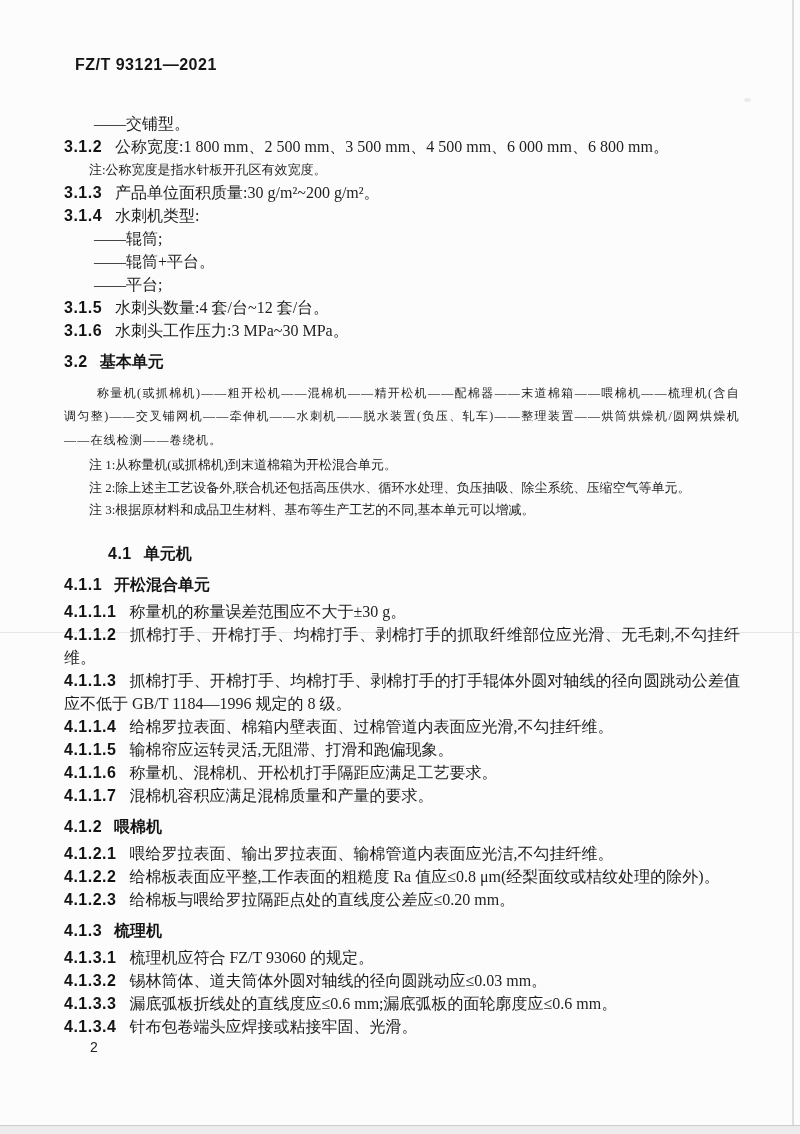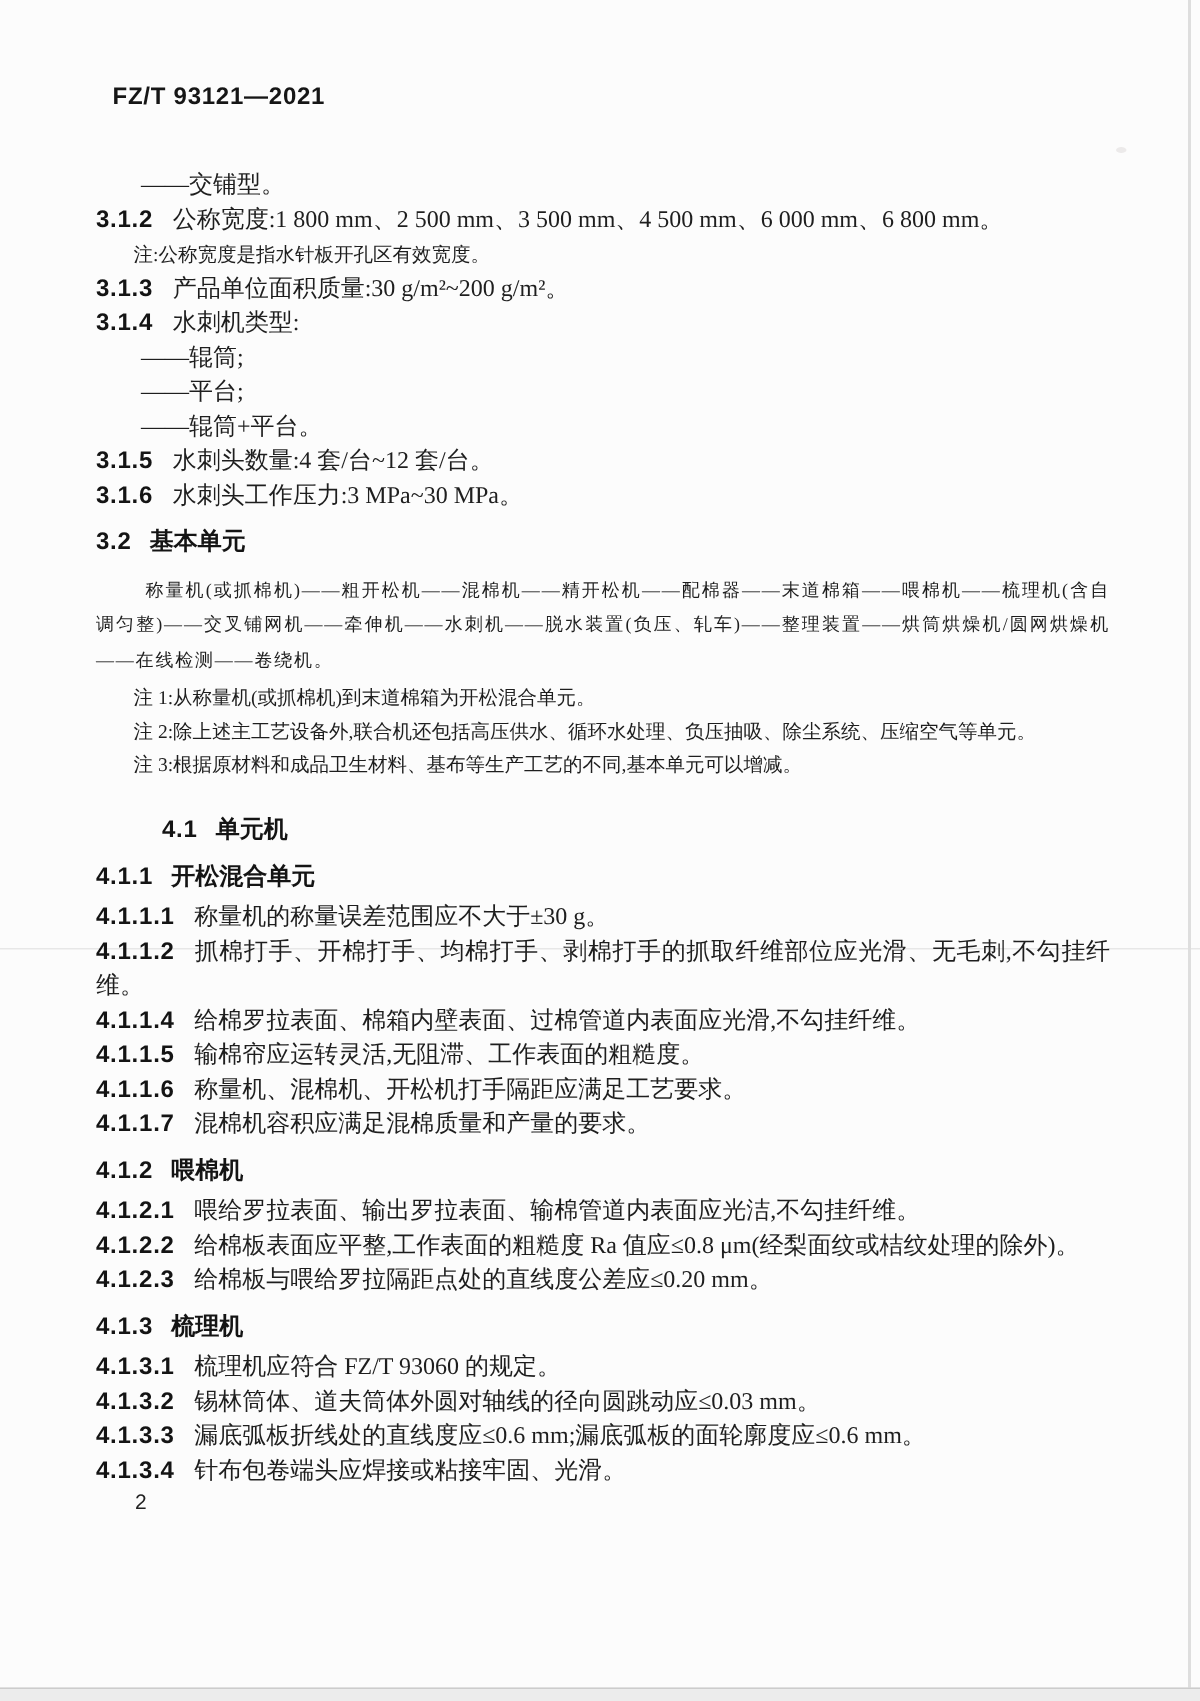--- a/index.html
+++ b/index.html
@@ -81,35 +81,36 @@
 
   <div class="doc-header">FZ/T 93121—2021</div>
 
   <div class="content" id="content-root">
       <div class="dash">——交铺型。</div>
       <div class="clause"><span class="num">3.1.2</span><span class="txt">公称宽度:1 800 mm、2 500 mm、3 500 mm、4 500 mm、6 000 mm、6 800 mm。</span></div>
       <div class="note">注:公称宽度是指水针板开孔区有效宽度。</div>
       <div class="clause"><span class="num">3.1.3</span><span class="txt">产品单位面积质量:30 g/m²~200 g/m²。</span></div>
       <div class="clause"><span class="num">3.1.4</span><span class="txt">水刺机类型:</span></div>
       <div class="dash">——辊筒;</div>
+      <div class="dash">——辊筒+平台。</div>
       <div class="dash">——平台;</div>
-      <div class="dash">——辊筒+平台。</div>
       <div class="clause"><span class="num">3.1.5</span><span class="txt">水刺头数量:4 套/台~12 套/台。</span></div>
       <div class="clause"><span class="num">3.1.6</span><span class="txt">水刺头工作压力:3 MPa~30 MPa。</span></div>
       <div class="heading lvl3"><span class="num">3.2</span><span class="ht">基本单元</span></div>
       <div class="para">称量机(或抓棉机)——粗开松机——混棉机——精开松机——配棉器——末道棉箱——喂棉机——梳理机(含自调匀整)——交叉铺网机——牵伸机——水刺机——脱水装置(负压、轧车)——整理装置——烘筒烘燥机/圆网烘燥机——在线检测——卷绕机。</div>
       <div class="note">注 1:从称量机(或抓棉机)到末道棉箱为开松混合单元。</div>
       <div class="note">注 2:除上述主工艺设备外,联合机还包括高压供水、循环水处理、负压抽吸、除尘系统、压缩空气等单元。</div>
       <div class="note">注 3:根据原材料和成品卫生材料、基布等生产工艺的不同,基本单元可以增减。</div>
       <div class="heading lvl2"><span class="num">4.1</span><span class="ht">单元机</span></div>
       <div class="heading lvl3"><span class="num">4.1.1</span><span class="ht">开松混合单元</span></div>
       <div class="clause"><span class="num">4.1.1.1</span><span class="txt">称量机的称量误差范围应不大于±30 g。</span></div>
       <div class="clause"><span class="num">4.1.1.2</span><span class="txt">抓棉打手、开棉打手、均棉打手、剥棉打手的抓取纤维部位应光滑、无毛刺,不勾挂纤维。</span></div>
+      <div class="clause"><span class="num">4.1.1.3</span><span class="txt">抓棉打手、开棉打手、均棉打手、剥棉打手的打手辊体外圆对轴线的径向圆跳动公差值应不低于 GB/T 1184—1996 规定的 8 级。</span></div>
       <div class="clause"><span class="num">4.1.1.4</span><span class="txt">给棉罗拉表面、棉箱内壁表面、过棉管道内表面应光滑,不勾挂纤维。</span></div>
-      <div class="clause"><span class="num">4.1.1.5</span><span class="txt">输棉帘应运转灵活,无阻滞、工作表面的粗糙度。</span></div>
+      <div class="clause"><span class="num">4.1.1.5</span><span class="txt">输棉帘应运转灵活,无阻滞、打滑和跑偏现象。</span></div>
       <div class="clause"><span class="num">4.1.1.6</span><span class="txt">称量机、混棉机、开松机打手隔距应满足工艺要求。</span></div>
       <div class="clause"><span class="num">4.1.1.7</span><span class="txt">混棉机容积应满足混棉质量和产量的要求。</span></div>
       <div class="heading lvl3"><span class="num">4.1.2</span><span class="ht">喂棉机</span></div>
       <div class="clause"><span class="num">4.1.2.1</span><span class="txt">喂给罗拉表面、输出罗拉表面、输棉管道内表面应光洁,不勾挂纤维。</span></div>
       <div class="clause"><span class="num">4.1.2.2</span><span class="txt">给棉板表面应平整,工作表面的粗糙度 Ra 值应≤0.8 μm(经梨面纹或桔纹处理的除外)。</span></div>
       <div class="clause"><span class="num">4.1.2.3</span><span class="txt">给棉板与喂给罗拉隔距点处的直线度公差应≤0.20 mm。</span></div>
       <div class="heading lvl3"><span class="num">4.1.3</span><span class="ht">梳理机</span></div>
       <div class="clause"><span class="num">4.1.3.1</span><span class="txt">梳理机应符合 FZ/T 93060 的规定。</span></div>
       <div class="clause"><span class="num">4.1.3.2</span><span class="txt">锡林筒体、道夫筒体外圆对轴线的径向圆跳动应≤0.03 mm。</span></div>
       <div class="clause"><span class="num">4.1.3.3</span><span class="txt">漏底弧板折线处的直线度应≤0.6 mm;漏底弧板的面轮廓度应≤0.6 mm。</span></div>

